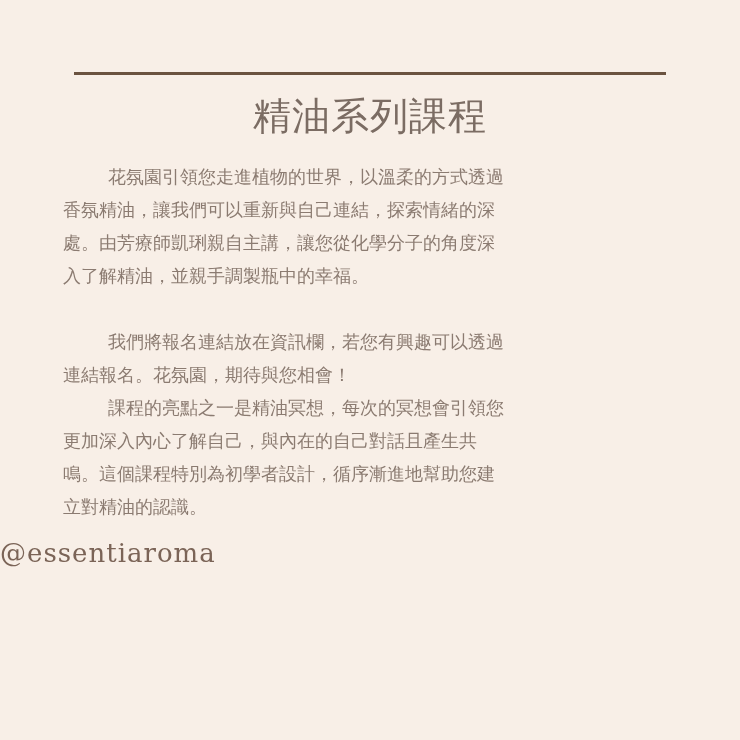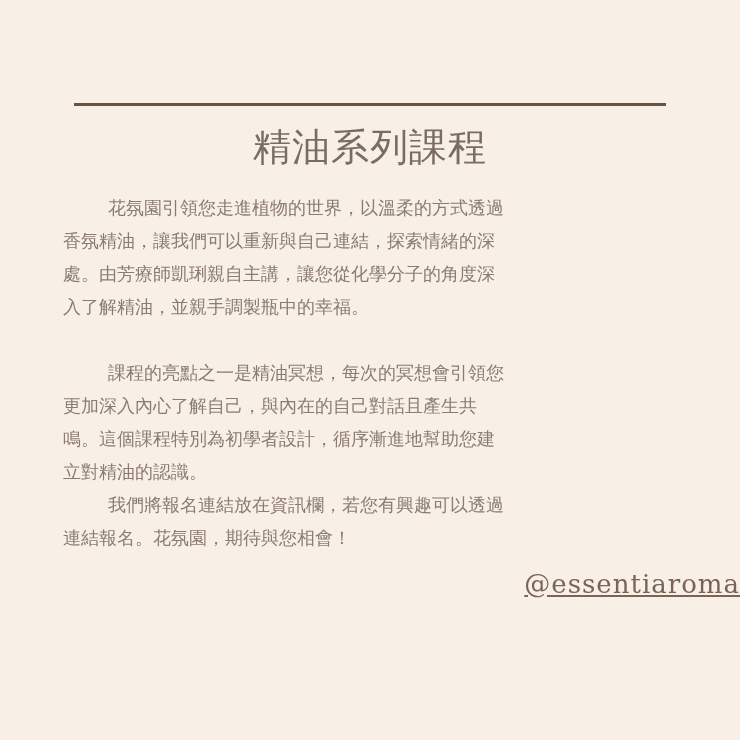--- a/index.html
+++ b/index.html
@@ -11,21 +11,21 @@
     height: 740px;
     overflow: hidden;
     background: var(--background, #f8efe7);
     font-family: "DejaVu Sans", sans-serif;
   }
   .poster {
     position: relative;
     box-sizing: border-box;
     width: 740px;
     height: 740px;
-    padding-top: 103px;
+    padding-top: 72px;
     border-radius: 32px;
   }
   .divider {
     width: 592px;
     height: 3px;
     margin: 0 auto;
     border: none;
     background: var(--divider, #6b5340);
   }
   .title {
@@ -48,46 +48,45 @@
   .body-text p {
     margin: 0;
     white-space: pre-line;
     text-indent: 2.5em;
   }
   .body-text p.gap-after {
     margin-bottom: 33px;
   }
   .handle {
     margin-top: 16px;
-    text-align: right;
+    text-align: left;
     font-family: "DejaVu Serif", serif;
     font-size: 26px;
     line-height: 28px;
     letter-spacing: 1px;
     color: var(--handle, #7b6457);
-    text-decoration: underline;
   }
 </style>
 </head>
 <body>
 
 <div class="poster">
 
   <hr class="divider">
 
   <h1 class="title">精油系列課程</h1>
 
   <div class="body-text">
     <p class="gap-after">花氛園引領您走進植物的世界，以溫柔的方式透過
 香氛精油，讓我們可以重新與自己連結，探索情緒的深
 處。由芳療師凱琍親自主講，讓您從化學分子的角度深
 入了解精油，並親手調製瓶中的幸福。</p>
+    <p>我們將報名連結放在資訊欄，若您有興趣可以透過
+連結報名。花氛園，期待與您相會！</p>
     <p>課程的亮點之一是精油冥想，每次的冥想會引領您
 更加深入內心了解自己，與內在的自己對話且產生共
 鳴。這個課程特別為初學者設計，循序漸進地幫助您建
 立對精油的認識。</p>
-    <p>我們將報名連結放在資訊欄，若您有興趣可以透過
-連結報名。花氛園，期待與您相會！</p>
   </div>
 
   <div class="handle">@essentiaroma</div>
 
 </div>
 
 </body></html>

